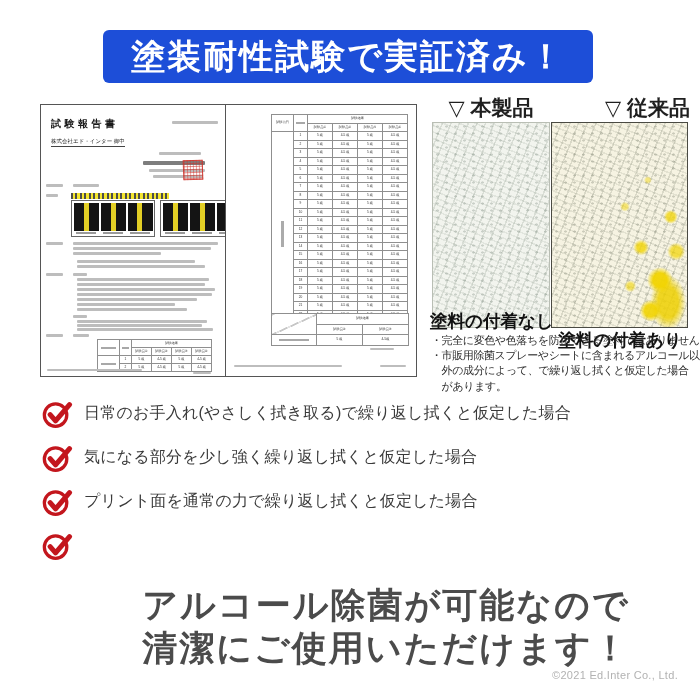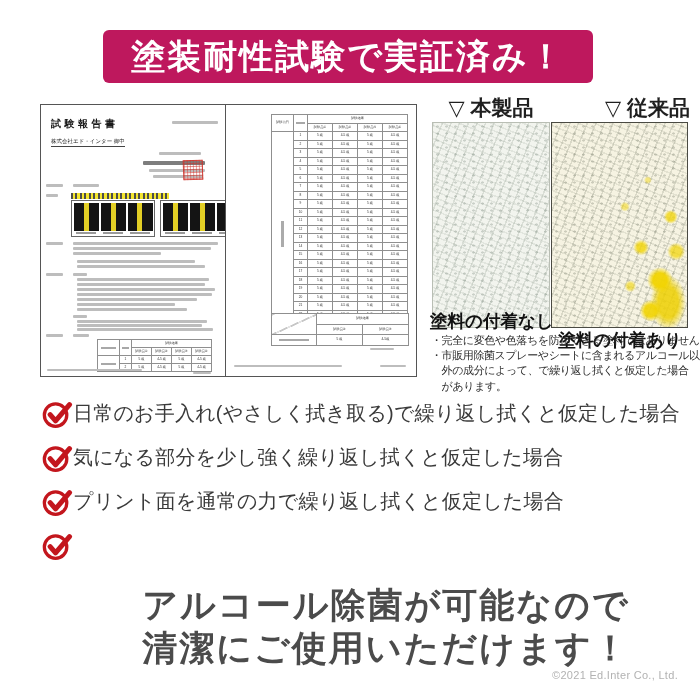--- a/index.html
+++ b/index.html
@@ -76,33 +76,33 @@
   .cmp-caption{position:absolute;top:309px;font-size:17.5px;font-weight:700;color:#111;text-align:center;white-space:nowrap;}
   #cmp-caption-left{left:430px;width:122px;}
   #cmp-caption-right{left:551px;width:138px;margin-top:19px;}
   .note{position:absolute;left:431px;top:333px;width:264px;color:#2b2b2b;}
   .note-line{font-size:11px;line-height:15.2px;letter-spacing:-0.4px;white-space:nowrap;}
 
   
   .checklist{position:absolute;left:42px;top:397px;}
   .check-item{display:flex;align-items:center;height:32px;margin-bottom:12px;}
   .check-icon{width:31px;height:31px;flex:0 0 31px;}
-  .check-text{font-size:20px;color:#3a3a3a;letter-spacing:0.2px;white-space:nowrap;}
+  .check-text{margin-left:11px;font-size:16px;color:#3a3a3a;letter-spacing:0.2px;white-space:nowrap;}
 
   
   .headline{position:absolute;left:0;top:583px;width:700px;text-align:center;margin-left:36px;}
   .headline-line{font-size:35px;line-height:43px;font-weight:800;color:#4b4b4b;letter-spacing:2px;white-space:nowrap;}
   .copyright{position:absolute;right:22px;top:669px;font-size:11px;color:#b2b2b2;letter-spacing:0.3px;}
 </style>
 </head>
 <body>
 
 <div id="canvas">
 
-  <div class="banner" id="banner" style="background: #be185d;">
+  <div class="banner" id="banner" style="background: #1d4ed8;">
     <span class="banner-text">塗装耐性試験で実証済み！</span>
   </div>
 
   <div class="page" id="page1">
     <div class="p1-title">試験報告書</div>
     <div class="ln" style="left:131px;top:16px;width:46px;height:3px;"></div>
     <div class="p1-addressee">株式会社エド・インター 御中</div>
     <div class="ln" style="left:118px;top:47px;width:42px;"></div>
     <div class="lnd" style="left:102px;top:56px;width:62px;"></div>
     <div class="ln" style="left:108px;top:64px;width:56px;"></div>

